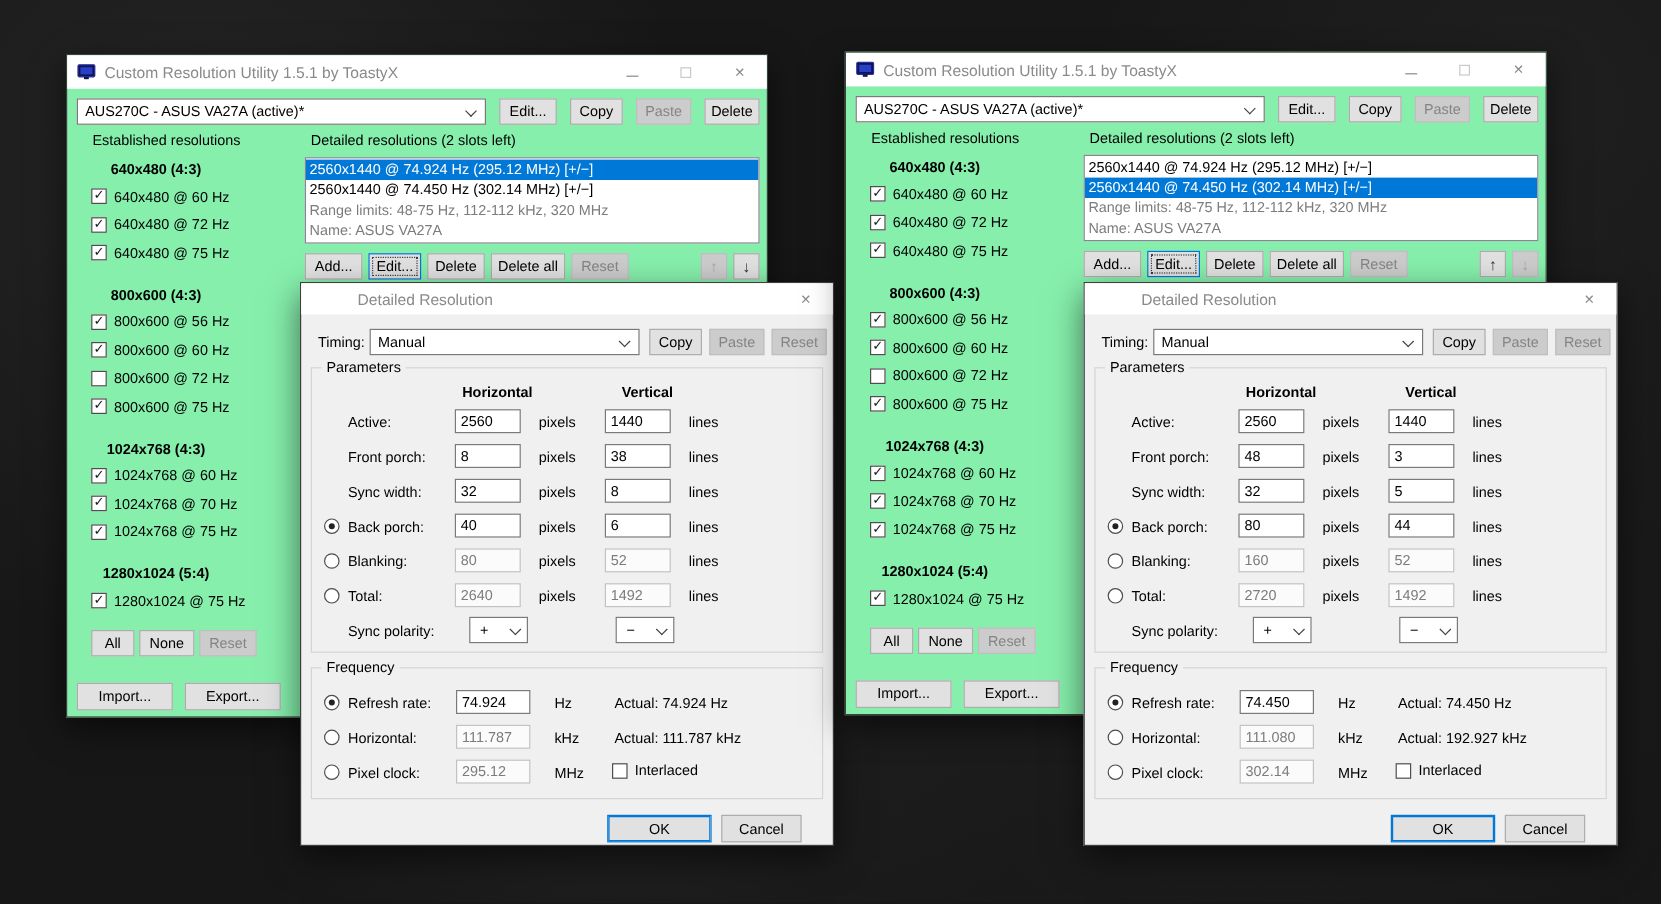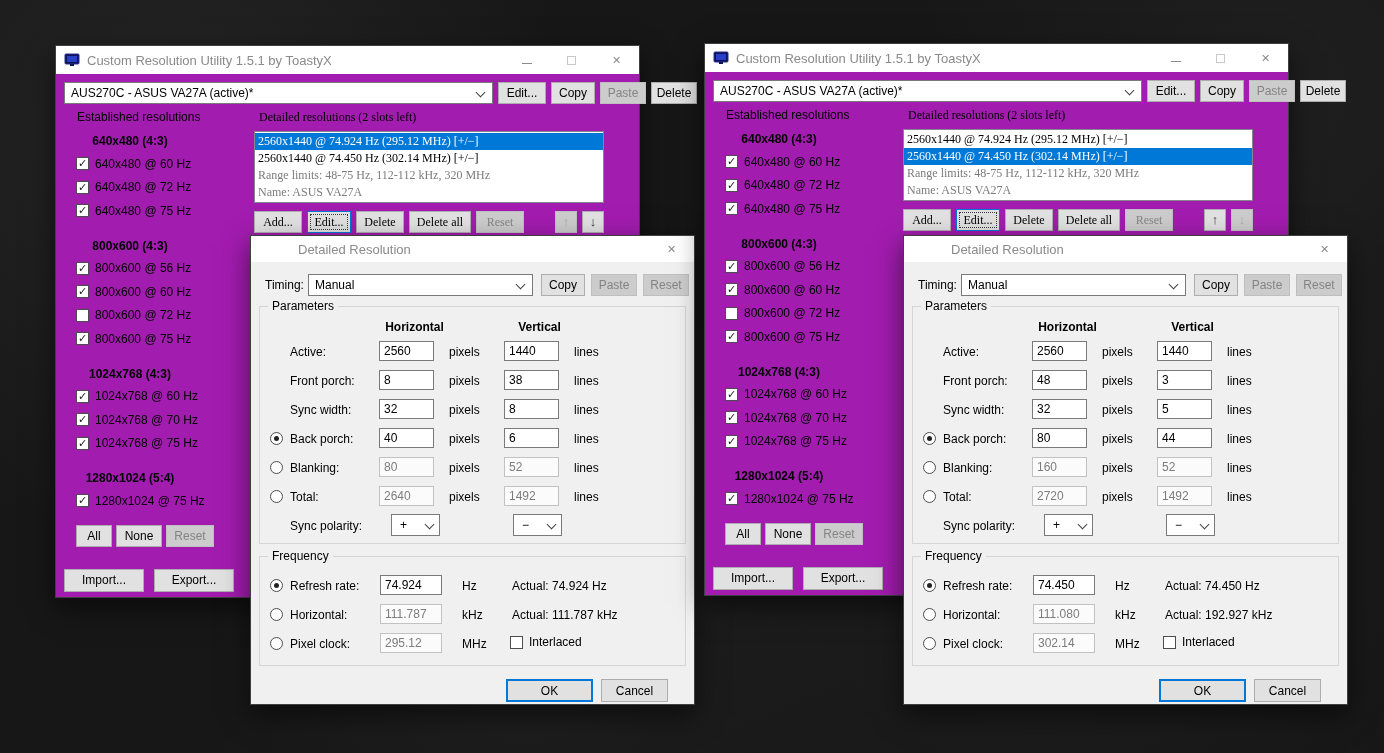--- a/index.html
+++ b/index.html
@@ -14,21 +14,21 @@
       radial-gradient(circle at 38% 88%, rgba(70,70,70,.16), transparent 30%),
       radial-gradient(circle at 92% 12%, rgba(60,60,60,.22), transparent 26%);
   }
   .instance { position:absolute; width:0; height:0; }
   #instance-0 { left:55px; top:45px; }
   #instance-1 { left:704px; top:43px; }
 
   
   .win {
     position:absolute; left:0; top:0; width:585px; height:553px;
-    background:#a21caf; border:1px solid #3f3f3f;
+    background:#86efac; border:1px solid #3f3f3f;
     box-shadow:0 10px 26px rgba(0,0,0,.55);
   }
   .titlebar { height:28px; background:#fff; display:flex; align-items:center; padding-left:8px; }
   .app-icon { width:16px; height:16px; display:inline-flex; flex:0 0 auto; }
   .win-title { margin-left:7px; font-size:13px; color:#8a8a8a; white-space:nowrap; }
   .caption { margin-left:auto; display:flex; height:100%; }
   .cap { width:45px; height:100%; display:flex; align-items:center; justify-content:center; }
   .gl-min { width:10px; height:1px; background:#8a8a8a; margin-top:6px; }
   .gl-max { width:9px; height:9px; border:1px solid #c9c9c9; }
   .gl-close::before { content:"\2715"; color:#8a8a8a; font-size:11px; }
@@ -62,33 +62,33 @@
   .checkbox.checked::after { content:"\2713"; font-size:11px; font-weight:bold; color:#1b1b1b; line-height:1; }
   .radio { width:13px; height:13px; border:1px solid #4d4d4d; border-radius:50%; background:#fff;
            display:inline-flex; align-items:center; justify-content:center; }
   .radio.checked::after { content:""; width:5px; height:5px; border-radius:50%; background:#222; }
 
   .tb { position:absolute; height:20px; border:1px solid #7a7a7a; background:#fff;
         padding:0 4px; font-family:inherit; font-size:12px; color:#000; }
   .tb.disabled { color:#7c7c7c; border-color:#c2c2c2; background:#fbfbfb; }
 
   
-  .combo-row { position:absolute; left:8px; top:36px; width:633px; display:flex; gap:5px; }
+  .combo-row { position:absolute; left:8px; top:36px; width:569px; display:flex; gap:11px; }
   .monitor-combo { flex:1; }
 
   .est-col { position:absolute; left:8px; top:64px; width:184px; }
   .sec-label { line-height:15px; }
   .est-label { padding-left:13px; }
   .est-header { font-weight:bold; width:132px; text-align:center; margin-top:16px; margin-bottom:3px; line-height:15px; }
   .est-group:first-child .est-header { margin-top:9px; }
   .est-item { height:23.5px; display:flex; align-items:center; padding-left:12px; gap:6px; }
   .est-actions { margin-top:12px; padding-left:12px; display:flex; gap:4px; }
   .est-io { margin-top:22px; display:flex; gap:10px; }
 
-  .det-col { position:absolute; left:198px; top:64px; width:350px;font-family:Liberation Serif, serif; }
+  .det-col { position:absolute; left:198px; top:64px; width:379px; }
   .det-label { padding-left:5px; }
   .listbox { margin-top:6px; height:72px; border:1px solid #828790; background:#fff; overflow:hidden; padding-top:1px; }
   .lb-row { height:17px; line-height:17px; padding:0 3px; white-space:nowrap; overflow:hidden; }
   .lb-row.selected { background:#0078d7; color:#fff; }
   .lb-row.muted { color:#7c7c7c; }
   .det-actions { margin-top:8px; display:flex; gap:5px; }
   .spacer { flex:1; }
 
   
   .dlg {

